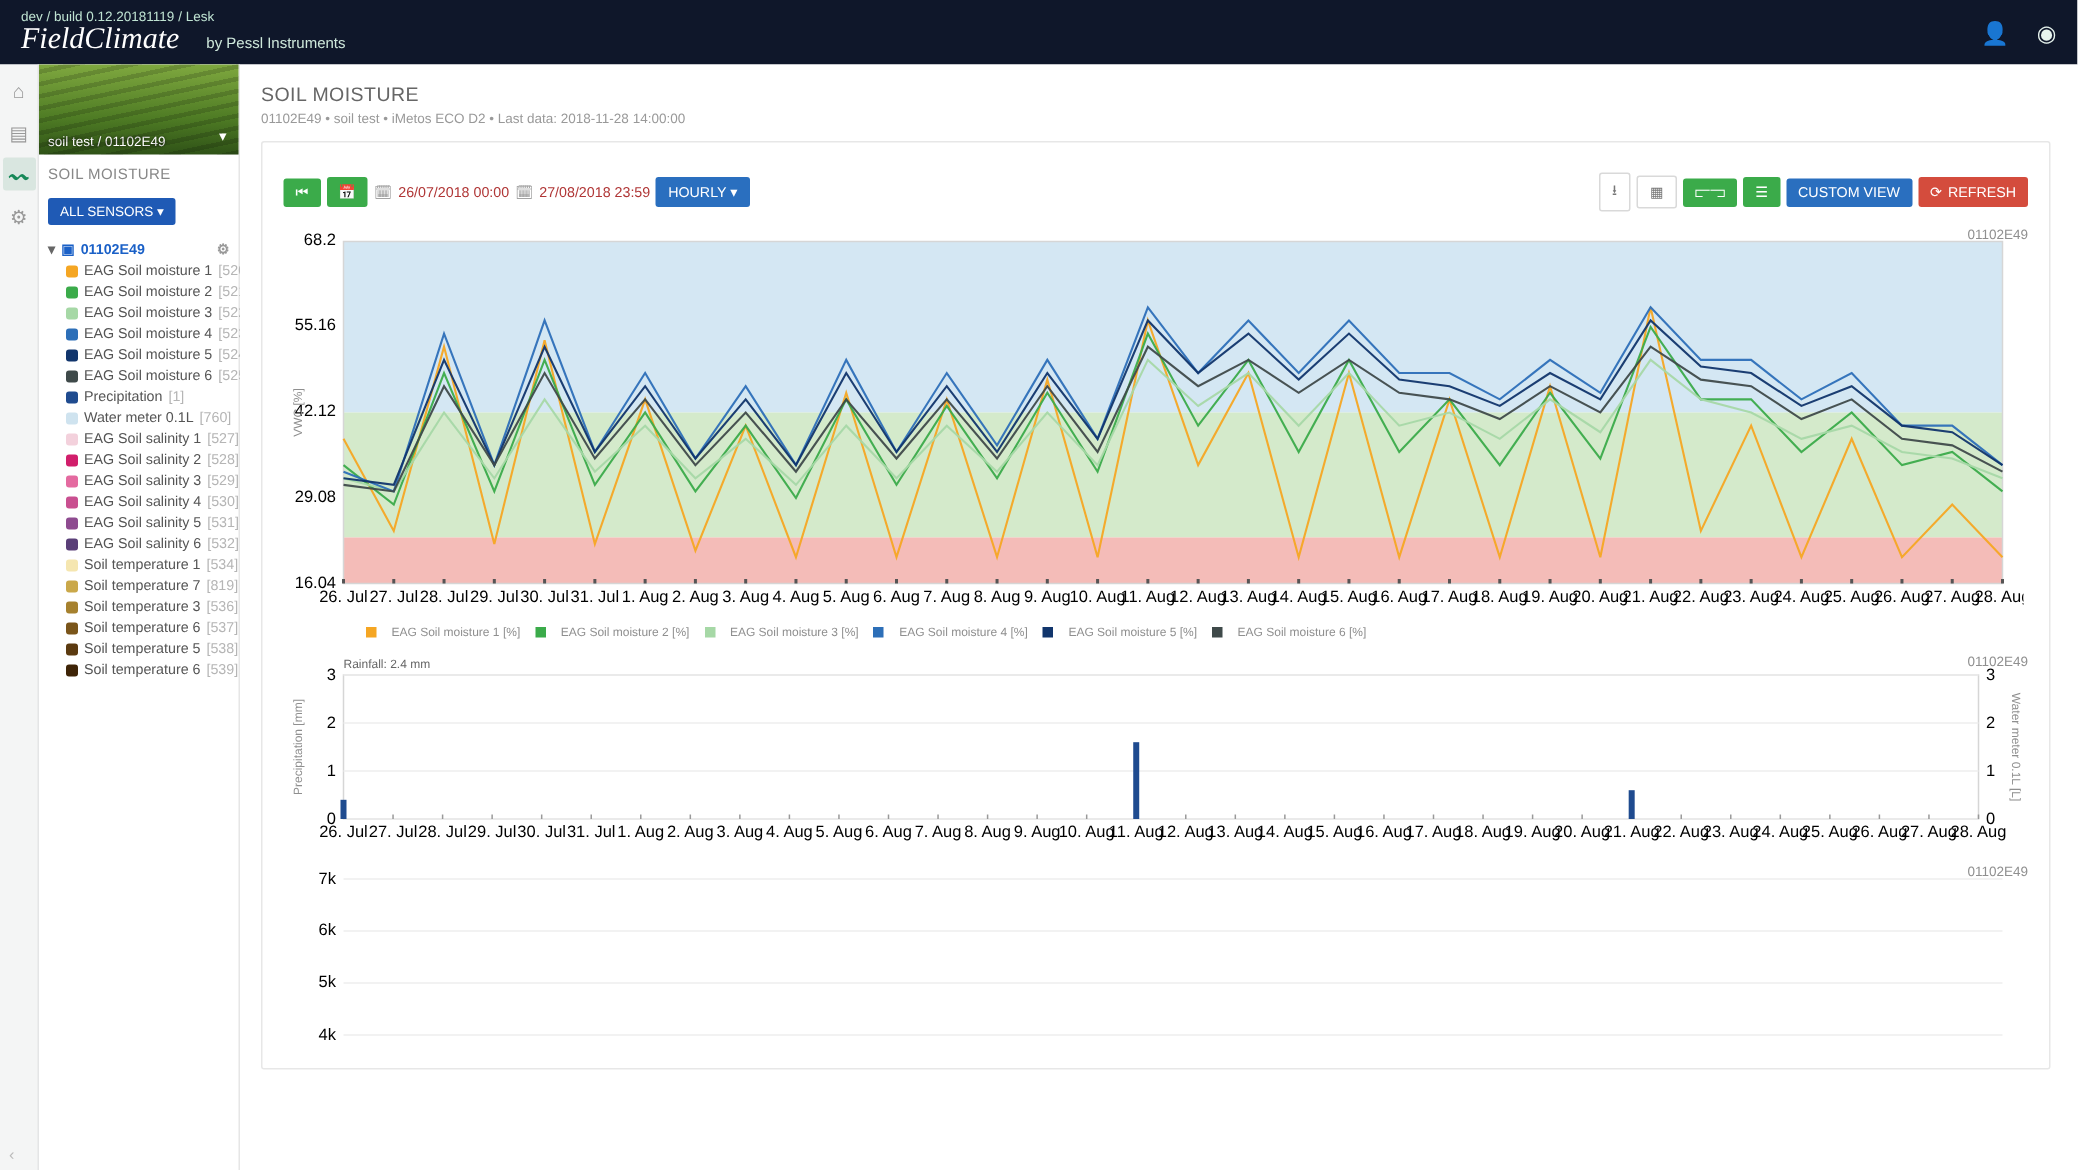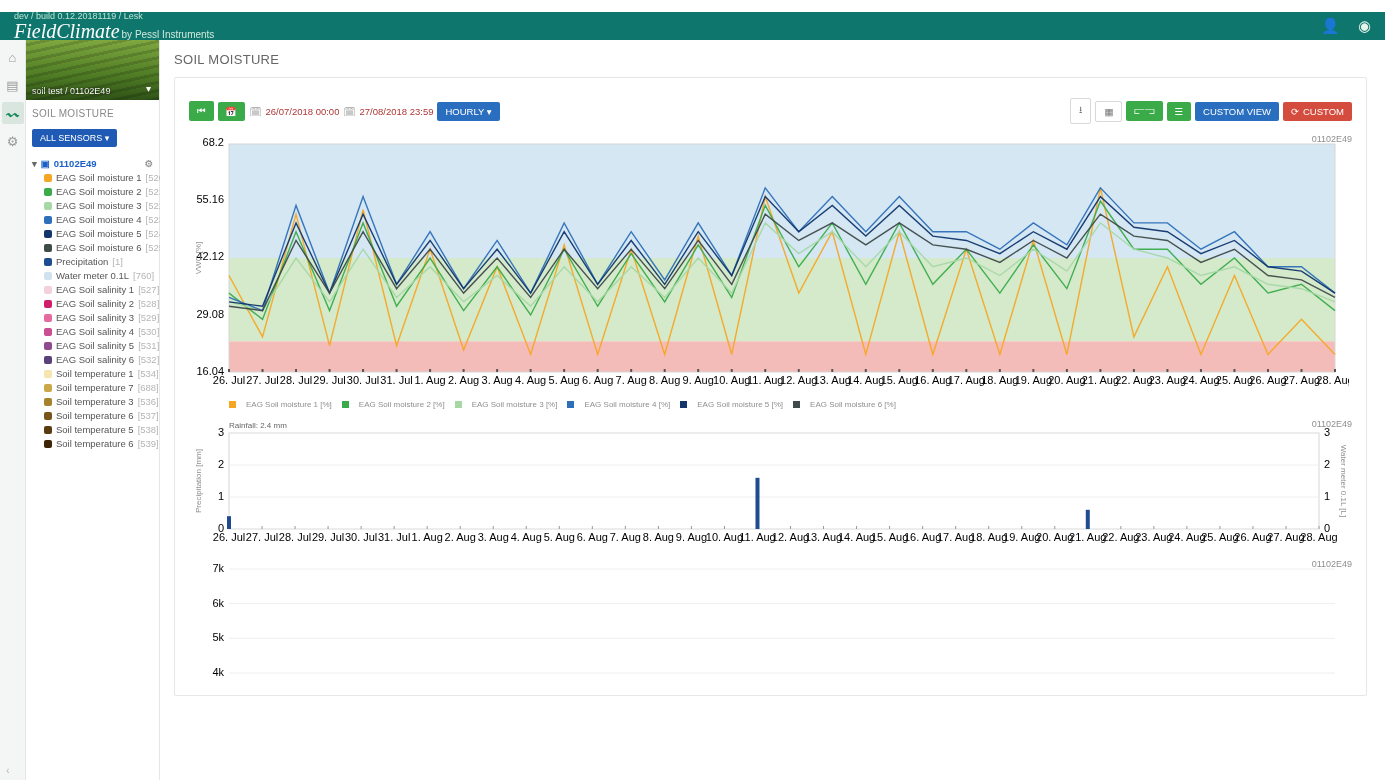--- a/index.html
+++ b/index.html
@@ -1,20 +1,20 @@
 <!DOCTYPE html>
 <html><head>
 <meta charset="utf-8">
 <style>
 * { margin: 0; padding: 0; box-sizing: border-box; }
 html, body { width: 1385px; height: 780px; font-family: Arial, Helvetica, sans-serif; font-size: 11px; color: #555; background: #fff; overflow: hidden; }
-.topbar { background: #0f766e; height: 28px; display: flex; align-items: center; justify-content: space-between; padding: 0 14px; margin-top: 12px; }
+.topbar { background: #0f172a; height: 43px; display: flex; align-items: center; justify-content: space-between; padding: 0 14px; }
 .topbar .left { display: flex; flex-direction: column; line-height: 1; }
 .topbar .build { color: #bfe3d2; font-size: 9px; }
-.brand { display: flex; align-items: baseline; gap: 2px; }
+.brand { display: flex; align-items: baseline; gap: 18px; }
 .brand .logo { color: #fff; font-family: Georgia, serif; font-size: 20px; font-style: italic; }
 .brand .by { color: #cfe9dc; font-size: 10px; }
 .topbar .right { display: flex; gap: 18px; color: #e7f4ee; font-size: 15px; }
 
 .shell { display: flex; height: calc(780px - 36px); }
 .leftnav { width: 26px; background: #f4f5f5; border-right: 1px solid #e4e5e6; display: flex; flex-direction: column; align-items: center; padding-top: 6px; gap: 6px; }
 .leftnav .nb { width: 22px; height: 22px; display: flex; align-items: center; justify-content: center; border-radius: 2px; font-size: 13px; color: #999; cursor: pointer; }
 .leftnav .nb.active { background: #d9e6e0; color: #178858; }
 
 .sidebar { width: 134px; background: #fff; border-right: 1px solid #e6e6e6; display: flex; flex-direction: column; }
@@ -51,21 +51,21 @@
 .btn-blue { background: #2a6fbf; color: #fff; }
 .btn-red { background: #d44c3d; color: #fff; }
 .btn-white { background: #fff; border: 1px solid #d9d9d9; color: #777; }
 .dt { font-size: 9.5px; color: #b03636; display: inline-flex; align-items: center; gap: 4px; }
 .dt .calico { color: #888; }
 
 .chart { position: relative; margin-top: 10px; }
 .stationtag { position: absolute; top: 0; right: 0; font-size: 9px; color: #8f8f8f; }
 svg { display: block; }
 .ylabel { font-size: 8px; fill: #8f8f8f; }
-.legend-inline { font-size: 8px; color: #8f8f8f; margin-top: 6px; margin-left: 40px; }
+.legend-inline { font-size: 8px; color: #8f8f8f; margin-top: 6px; margin-left: 55px; }
 .legend-inline span { margin-right: 10px; }
 .swdot { display: inline-block; width: 7px; height: 7px; vertical-align: middle; margin-right: 3px; }
 .collapse-arrow { position: absolute; bottom: 4px; left: 6px; color: #bbb; font-size: 11px; }
 </style>
 </head>
 <body>
 
 <div class="topbar">
   <div class="left">
     <span class="build">dev / build 0.12.20181119 / Lesk</span>
@@ -174,21 +174,21 @@
             <span class="code">[532]</span>
           </li>
           <li>
             <span class="sw" style="background:#f5e6b0"></span>
             <span class="nm">Soil temperature 1</span> 
             <span class="code">[534]</span>
           </li>
           <li>
             <span class="sw" style="background:#caa84a"></span>
             <span class="nm">Soil temperature 7</span> 
-            <span class="code">[688]</span>
+            <span class="code">[819]</span>
           </li>
           <li>
             <span class="sw" style="background:#a6812e"></span>
             <span class="nm">Soil temperature 3</span> 
             <span class="code">[536]</span>
           </li>
           <li>
             <span class="sw" style="background:#7a551a"></span>
             <span class="nm">Soil temperature 6</span> 
             <span class="code">[537]</span>
@@ -202,20 +202,21 @@
             <span class="sw" style="background:#3e2407"></span>
             <span class="nm">Soil temperature 6</span> 
             <span class="code">[539]</span>
           </li>
         </ul>
     </div>
   </div>
 
   <div class="main">
     <div class="h1">SOIL MOISTURE</div>
+    <div class="crumb">01102E49 • soil test • iMetos ECO D2 • Last data: 2018-11-28 14:00:00</div>
 
     <div class="card">
 
       <div class="toolbar">
         <div class="left">
           <span class="btn btn-green">⏮</span>
           <span class="btn btn-green">📅</span>
           <span class="dt">
               <span class="calico">🗓</span>
               <span>26/07/2018 00:00</span>
@@ -227,21 +228,21 @@
           <span class="btn btn-blue">HOURLY ▾</span>
         </div>
         <div class="right">
           <span class="btn btn-white">⭳</span>
           <span class="btn btn-white">▦</span>
           <span class="btn btn-green">⫍⫎</span>
           <span class="btn btn-green">☰</span>
           <span class="btn btn-blue">CUSTOM VIEW</span>
           <span class="btn btn-red">
               <span>⟳</span>
-              <span>CUSTOM</span>
+              <span>REFRESH</span>
             </span>
         </div>
       </div>
 
       <div class="chart">
         <span class="stationtag">01102E49</span>
         <svg id="svg1" width="1160" height="260">
             <rect x="40" y="10" width="1106" height="114" fill="#cfe4f2" opacity="0.9"></rect>
             <rect x="40" y="124" width="1106" height="83.30769230769232" fill="#cfe8c5" opacity="0.9"></rect>
             <rect x="40" y="207.30769230769232" width="1106" height="30.69230769230768" fill="#f3b5b0" opacity="0.9"></rect>

